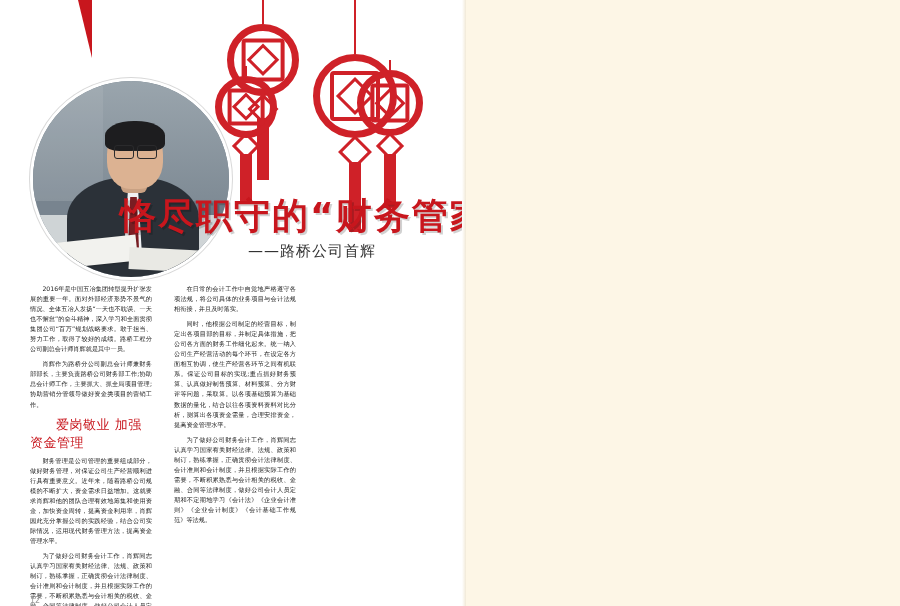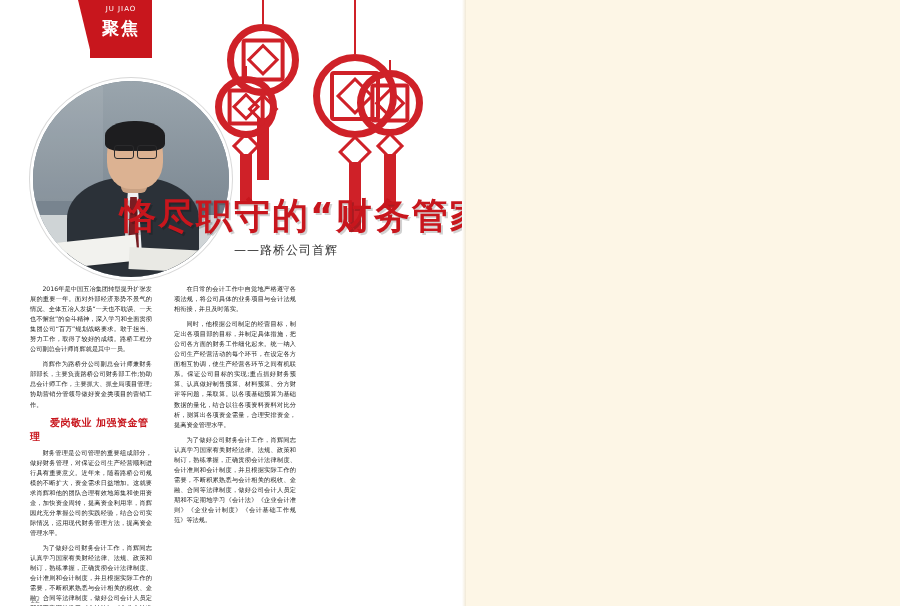--- a/index.html
+++ b/index.html
@@ -106,54 +106,50 @@
 
   
   .title-wrap{position:absolute;left:120px;top:192px;}
   .title-main{
     font-size:36px;font-weight:bold;color:#c8161d;letter-spacing:2px;
     text-shadow:2px 2px 0 rgba(0,0,0,.18);
     font-family:"DejaVu Sans","Liberation Sans",sans-serif;
     white-space:nowrap;
   }
   .byline{
-    position:absolute;left:234px;top:242px;font-size:12px;color:#333;letter-spacing:1px;
+    position:absolute;left:248px;top:242px;font-size:15px;color:#333;letter-spacing:1px;
   }
 
   
   .lcols{position:absolute;left:30px;top:284px;width:410px;height:290px;}
   .lcol{float:left;width:122px;margin-right:22px;}
   .lcol:last-child{margin-right:0;}
   .para{
     font-size:6.2px;line-height:1.62;color:#1a1a1a;text-align:justify;
     margin:0 0 5px 0;text-indent:2em;
     font-family:"DejaVu Sans","Liberation Sans",sans-serif;
   }
   .subhead{
-    font-size:10px;font-weight:bold;color:#c8161d;margin:6px 0 4px 0;text-indent:2em;
+    font-size:13px;font-weight:normal;color:#c8161d;margin:6px 0 4px 0;text-indent:2em;
     letter-spacing:.5px;
   }
   .pagenum{
     position:absolute;left:30px;top:596px;font-size:8px;color:#999;
   }
 
   .clear{clear:both;}
 </style>
 </head>
 <body>
 
 <div class="page">
 
   <div class="left-page">
 
     <div class="header-slant"></div>
-    <div class="header-band">
-      <div class="pinyin">JU JIAO</div>
-      <div class="cn">聚焦</div>
-    </div>
 
     <div class="photo">
       <div class="wall"></div>
       <div class="wall2"></div>
       <div class="desk"></div>
       <div class="desk2"></div>
       <div class="suit"></div>
       <div class="shirt"></div>
       <div class="tie"></div>
       <div class="neck"></div>

